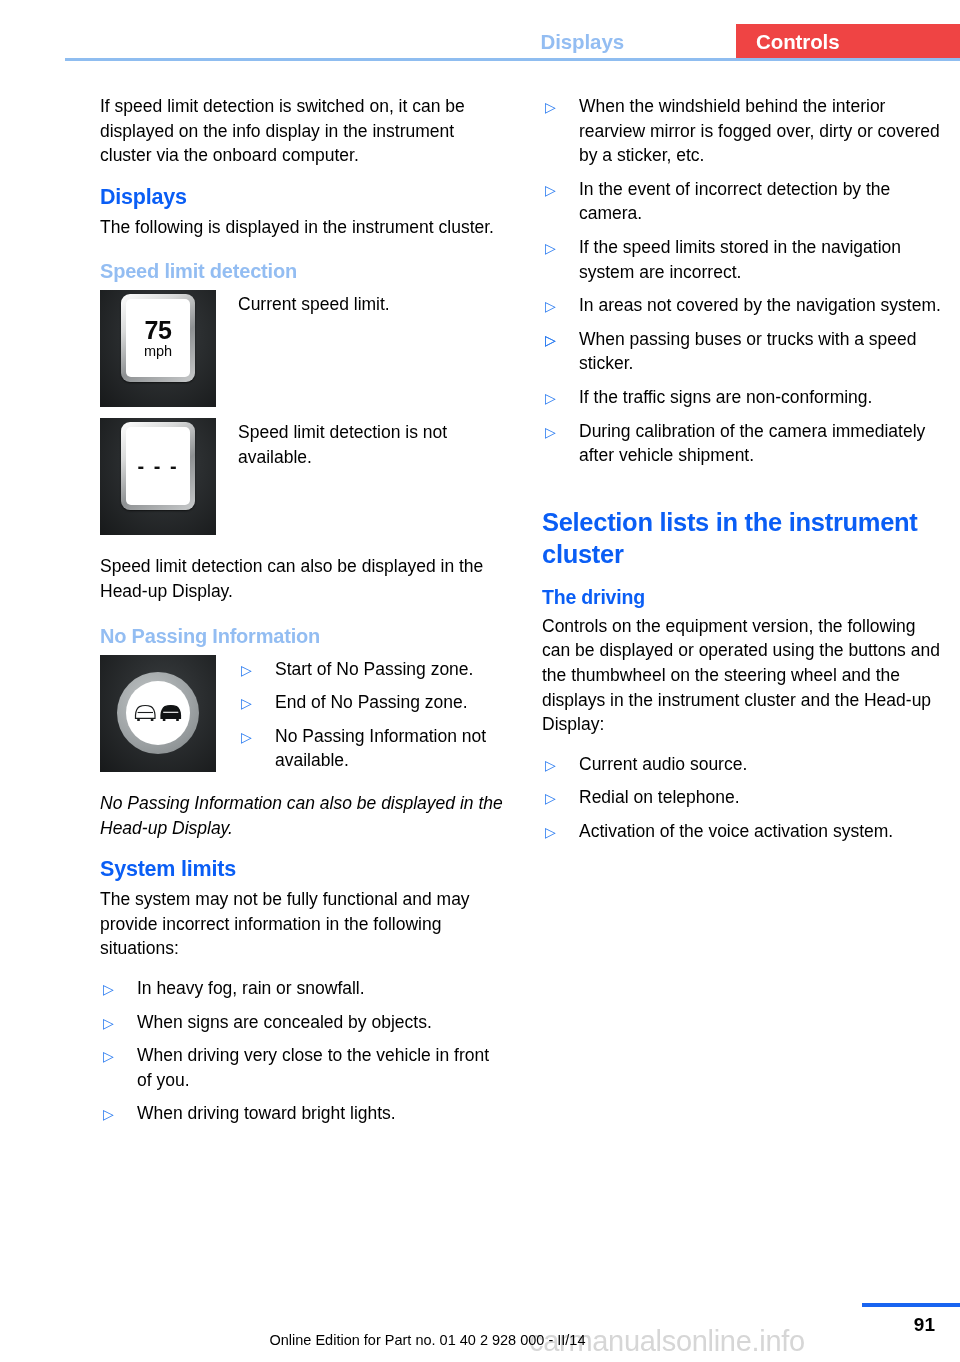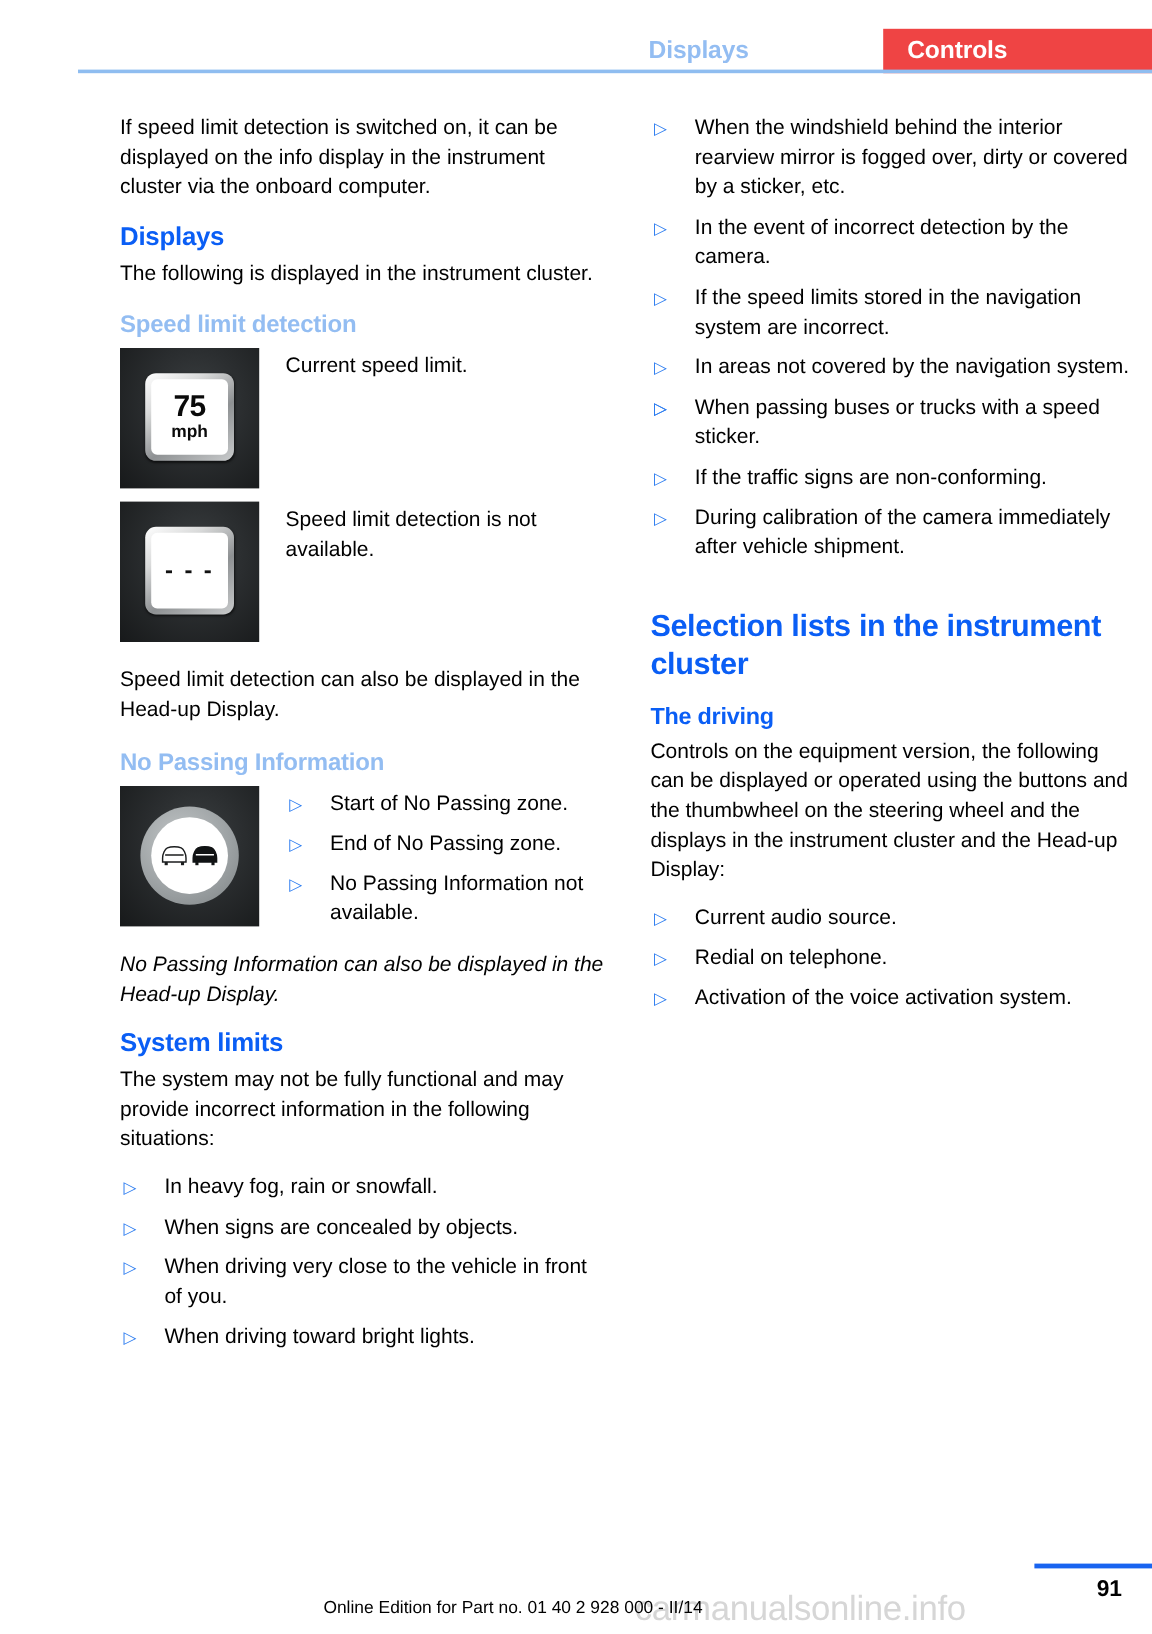--- a/index.html
+++ b/index.html
@@ -149,23 +149,23 @@
     padding-top: 2px;
     font-size: 17.5px;
     line-height: 24.6px;
   }
   .figcaption ul.bullets li { margin-bottom: 9px; }
 
   
   .sign-sq {
     position: absolute;
     left: 21px;
-    top: 21px;
+    top: 4px;
     width: 74px;
-    height: 73px;
+    height: 88px;
     background: linear-gradient(145deg, #ffffff 0%, #d9dada 28%, #8e9193 60%, #c9cbcc 100%);
     border-radius: 9px;
     box-shadow: 0 1px 2px rgba(0,0,0,.6);
   }
   .sign-sq-inner {
     position: absolute;
     left: 5px;
     top: 5px;
     right: 5px;
     bottom: 5px;
@@ -178,21 +178,21 @@
   }
   .sign-num {
     font-size: 25px;
     font-weight: bold;
     line-height: 24px;
     color: #0a0a0a;
     letter-spacing: -0.5px;
   }
   .sign-unit {
     font-size: 14.5px;
-    font-weight: bold;
+    font-weight: normal;
     line-height: 16px;
     color: #0a0a0a;
     margin-top: 1px;
   }
   .sign-dashes {
     font-size: 20px;
     font-weight: bold;
     color: #111;
     letter-spacing: 2px;
     line-height: 20px;

